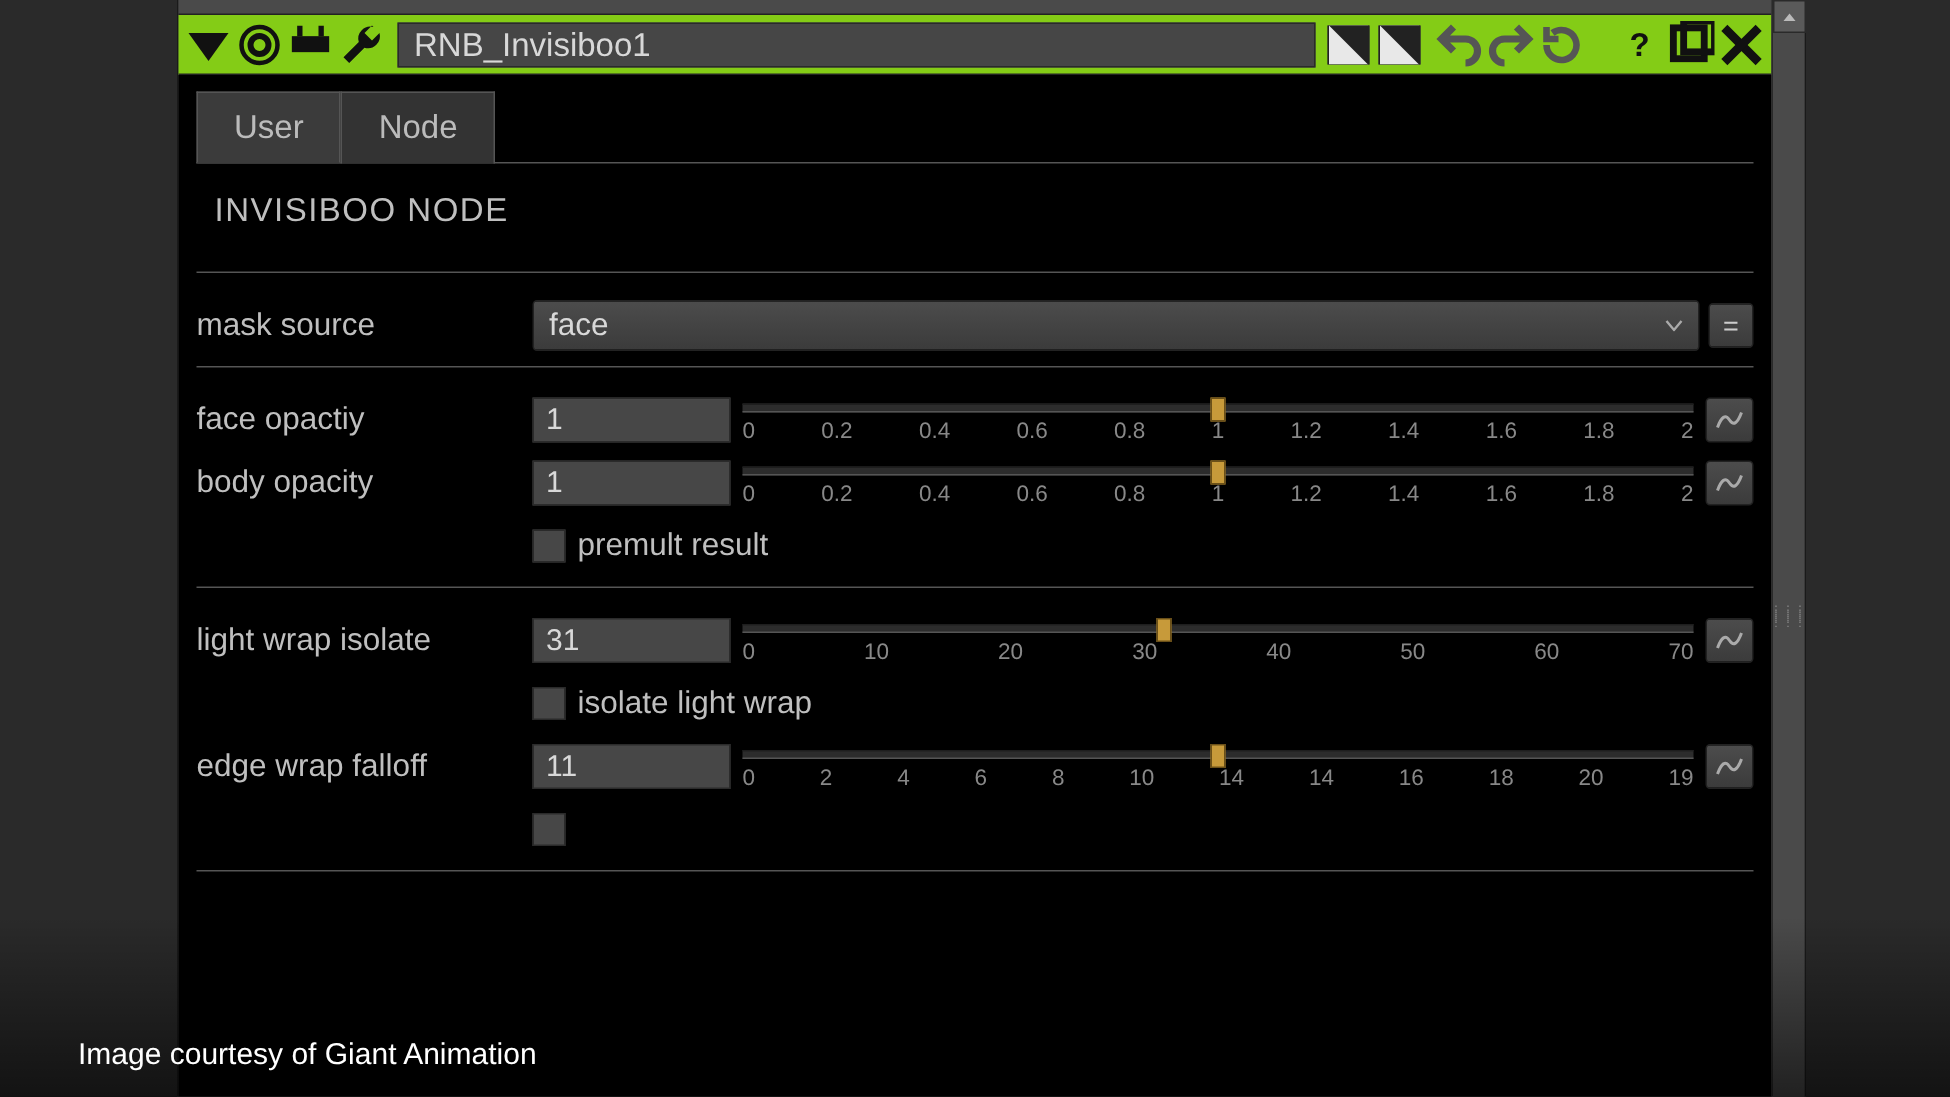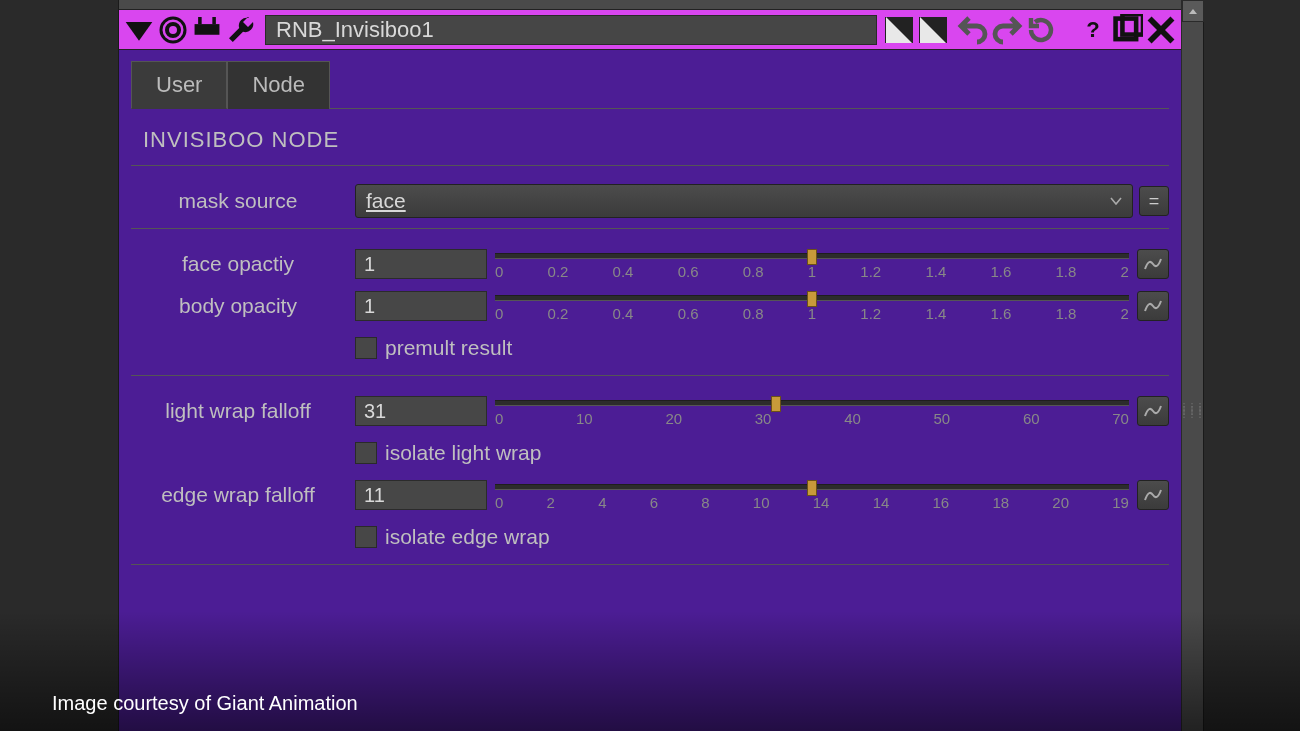--- a/index.html
+++ b/index.html
@@ -60,21 +60,21 @@
     left: 0; right: 22px; top: 0; height: 10px;
     background: #4a4a4a;
     border-bottom: 1px solid #222;
   }
 
   .toolbar {
     position: absolute;
     left: 0; right: 22px;
     top: 10px;
     height: 40px;
-    background: #d946ef;
+    background: #84cc16;
     border-bottom: 1px solid #222;
     display: flex;
     align-items: center;
     padding: 0 4px;
     gap: 2px;
   }
   .tb-btn {
     width: 32px; height: 30px;
     display: flex; align-items: center; justify-content: center;
     background: transparent;
@@ -92,21 +92,21 @@
     color: #d8d8d8;
     font-size: 22px;
     padding: 0 10px;
   }
 
   .body-area {
     position: absolute;
     left: 0; right: 22px;
     top: 50px;
     bottom: 0;
-    background: #4c1d95;
+    background: #000000;
     padding: 10px 12px;
   }
 
   .tabs {
     display: flex;
     gap: 0;
     font-size: 22px;
     border-bottom: 1px solid #555;
   }
   .tab {
@@ -124,37 +124,37 @@
   }
 
   .panel {
     padding: 18px 0 0 0;
   }
   .panel-title {
     font-size: 22px;
     letter-spacing: 1px;
     color: #bfbfbf;
     padding-left: 12px;
-    margin-bottom: 12px;
+    margin-bottom: 28px;
   }
   .hr {
     border: none;
     border-top: 1px solid #555;
     margin: 8px 0 16px 0;
   }
 
   .row {
     display: flex;
     align-items: center;
     margin: 4px 0;
     min-height: 38px;
   }
   .row-label {
     width: 224px;
-    text-align: center;
+    text-align: left;
     font-size: 21px;
     color: #bfbfbf;
     padding-right: 10px;
   }
   .num-input {
     width: 132px;
     height: 30px;
     background: #474747;
     border: 1px solid #2b2b2b;
     color: #d8d8d8;
@@ -166,21 +166,20 @@
     height: 34px;
     background: linear-gradient(#4c4c4c,#3b3b3b);
     border: 1px solid #222;
     border-radius: 3px;
     color: #d8d8d8;
     font-size: 21px;
     display: flex;
     align-items: center;
     justify-content: space-between;
     padding: 12px 10px;
-    text-decoration: underline;
   }
   .eq-btn {
     width: 30px; height: 30px;
     background: linear-gradient(#4c4c4c,#3b3b3b);
     border: 1px solid #222;
     border-radius: 3px;
     margin-left: 6px;
     display:flex;align-items:center;justify-content:center;
     color:#ccc;font-size:18px;
   }
@@ -406,21 +405,21 @@
       </div>
 
       <div class="row">
         <div class="row-label"></div>
         <span class="checkbox"></span>
         <span class="check-label">premult result</span>
       </div>
       <hr class="hr">
 
       <div class="row">
-        <div class="row-label">light wrap falloff</div>
+        <div class="row-label">light wrap isolate</div>
         <input class="num-input" value="31" style="">
         <div class="slider-wrap">
             <div class="slider-track"></div>
             <div class="slider-handle" style="left: 44.3%;"></div>
             <div class="slider-ticks">
               <span>0</span>
               <span>10</span>
               <span>20</span>
               <span>30</span>
               <span>40</span>
@@ -464,21 +463,20 @@
           </div>
         <div class="curve-btn">
           <svg width="20" height="16">
               <path d="M2 13 Q6 2 10 8 T18 3" fill="none" stroke="#aaa" stroke-width="2"></path>
             </svg>
         </div>
       </div>
       <div class="row">
         <div class="row-label"></div>
         <span class="checkbox"></span>
-        <span class="check-label">isolate edge wrap</span>
       </div>
 
       <hr class="hr">
     </div>
   </div>
 
   <div class="right-rail">
     <div class="scroll-up-btn">
       <svg viewBox="0 0 10 8">
           <path d="M1 7 L5 2 L9 7 Z" fill="#bbb"></path>

